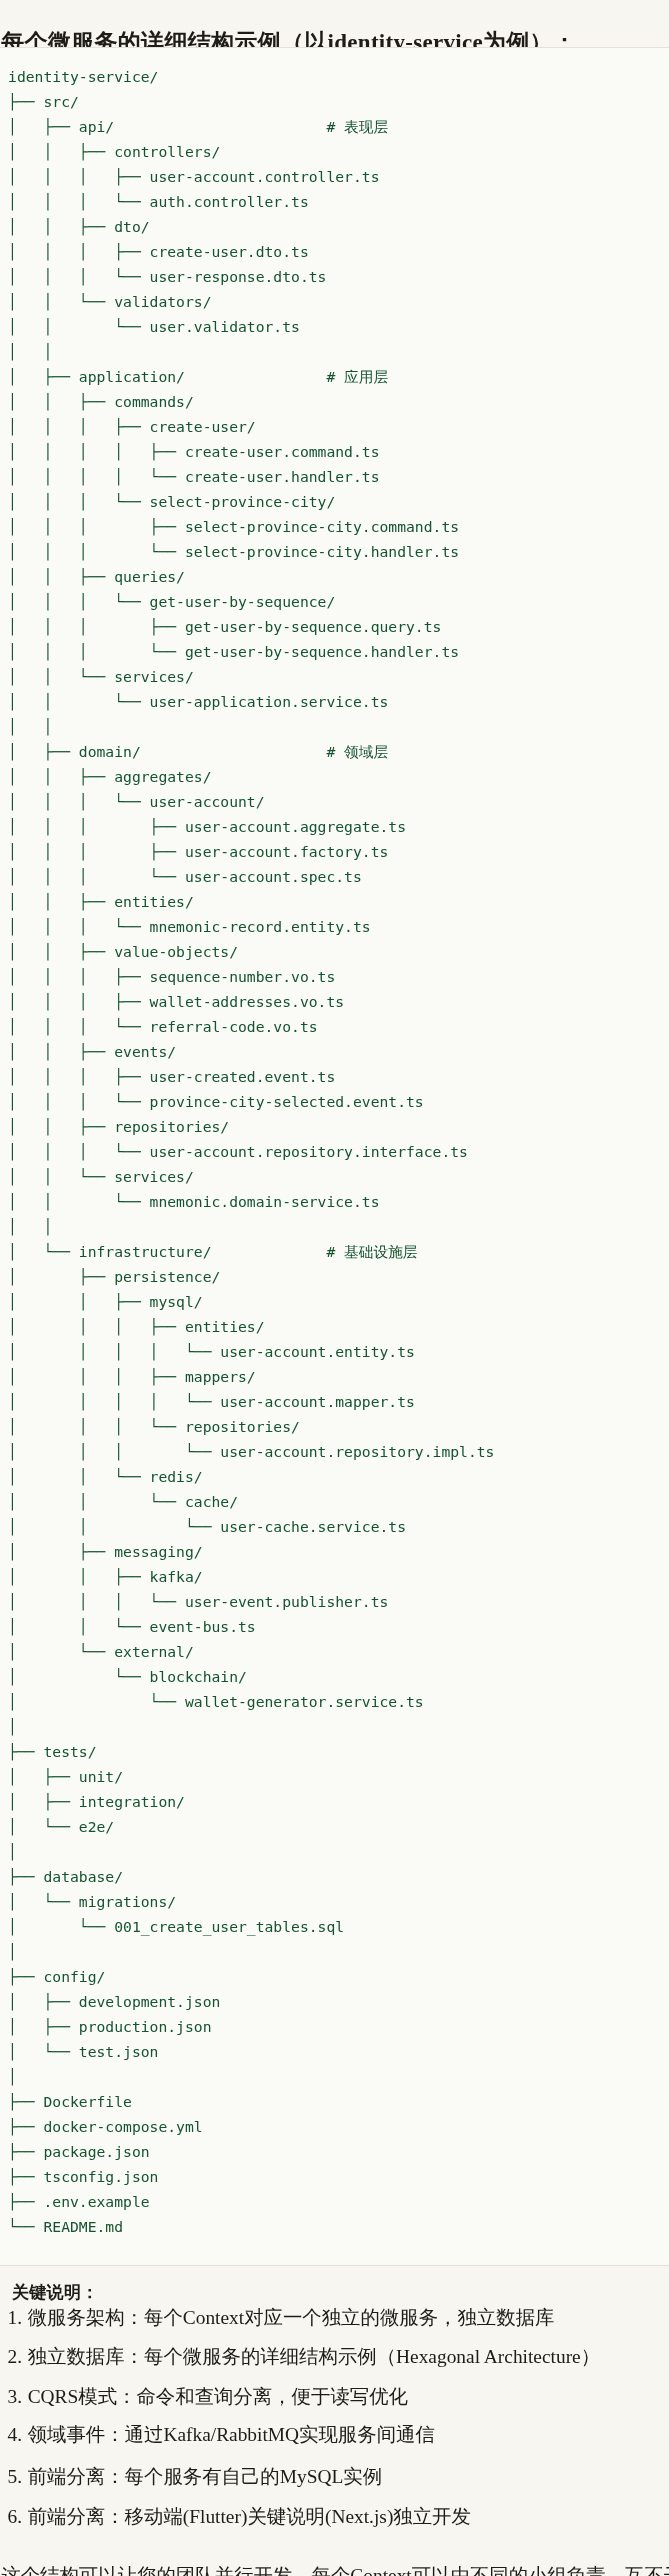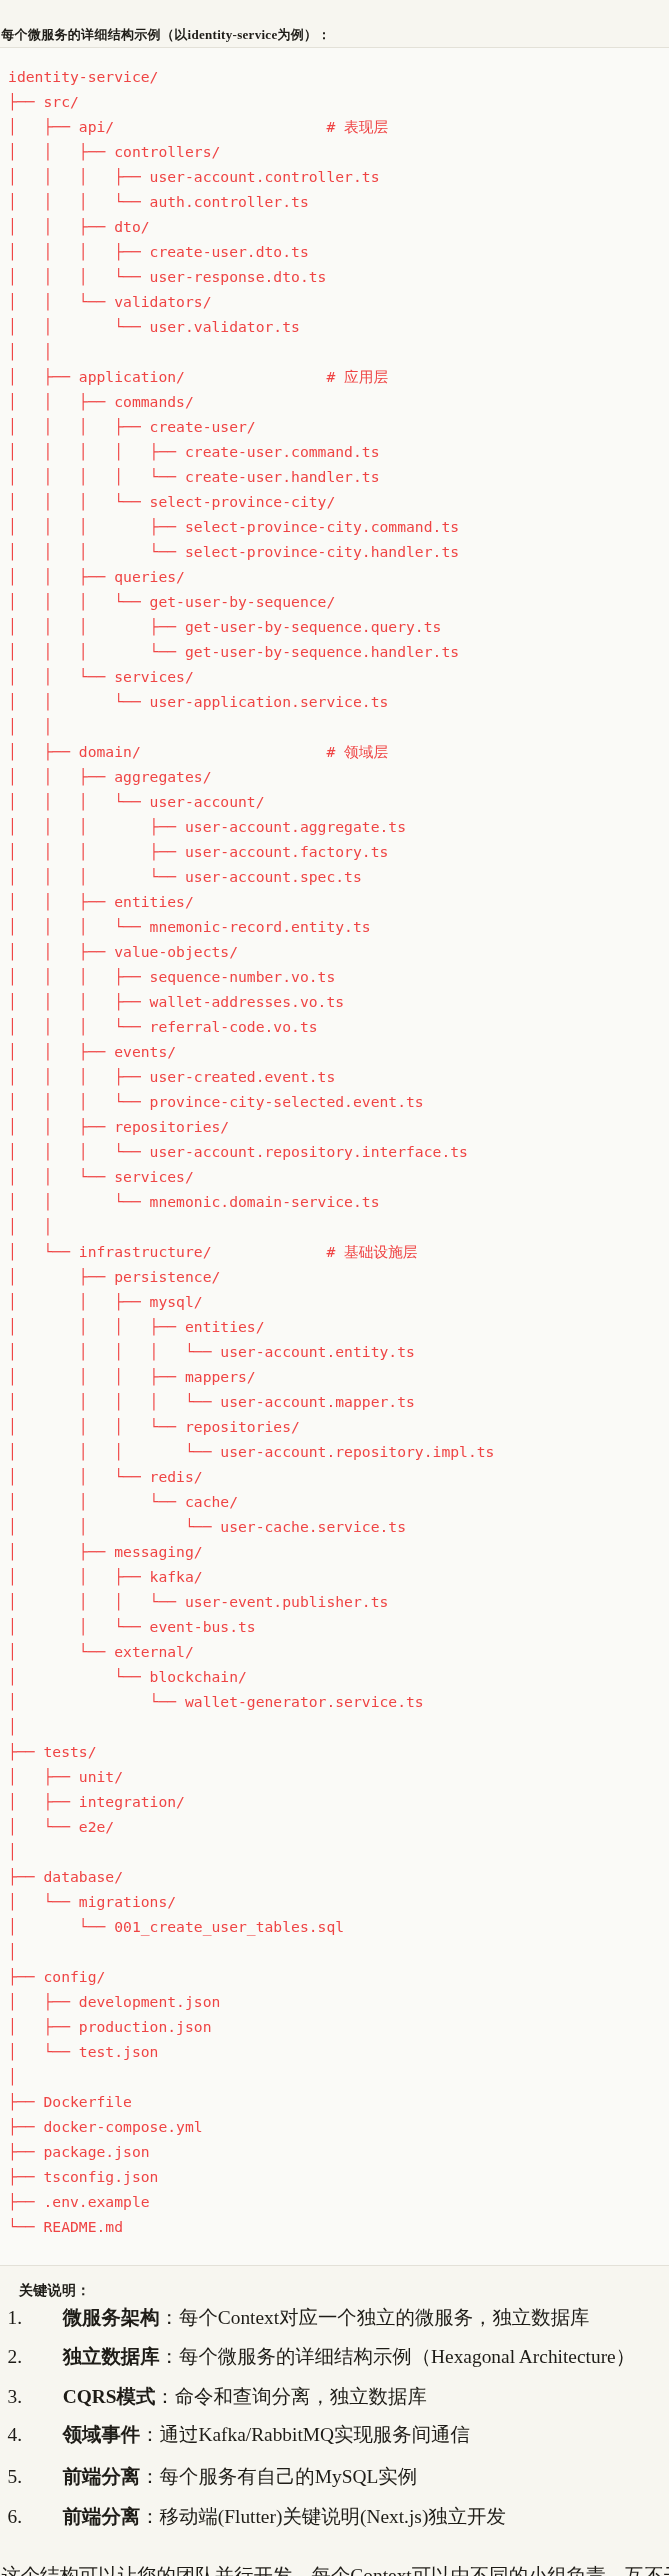--- a/index.html
+++ b/index.html
@@ -13,21 +13,21 @@
     background: #F7F6F0;
     font-family: "Liberation Serif", serif;
     color: #1E1C17;
     overflow: hidden;
   }
   .page-title {
     position: absolute;
     top: 10px;
     left: 1.3px;
     right: 3.8px;
-    font-size: 13px;
+    font-size: 23px;
     line-height: 27.5px;
     font-weight: 700;
     letter-spacing: 0.3px;
     white-space: nowrap;
   }
   .code-block {
     position: absolute;
     top: 47px;
     left: 0;
     width: 669px;
@@ -36,46 +36,45 @@
     background: #FAFAF7;
     border-top: 0.6px solid #E3E1D8;
     border-bottom: 0.6px solid #E3E1D8;
   }
   .code-block pre {
     margin: 0;
     padding: 16.3px 6.3px 16.3px 8.1px;
     font-family: "DejaVu Sans Mono", monospace;
     font-size: 14.7px;
     line-height: 25px;
-    color: #ef4444;
+    color: #14532d;
     white-space: pre;
   }
   .notes-heading {
     position: absolute;
     top: 2266px;
-    left: 19px;
-    font-size: 14px;
+    left: 12px;
+    font-size: 17px;
     line-height: 25px;
     font-weight: 700;
     letter-spacing: 0.3px;
   }
   .note-item {
     position: absolute;
     left: 7.5px;
     right: 3.8px;
     font-size: 19.4px;
     line-height: 24px;
     white-space: nowrap;
   }
   .note-item .num {
     margin-right: 5.6px;
   }
   .note-item .lbl {
-    font-weight: 700;
-    margin-left: 35px;
+    font-weight: 400;
   }
   .closing-note {
     position: absolute;
     top: 2545px;
     left: 1.3px;
     right: 1.3px;
     font-size: 19.4px;
     line-height: 24px;
     white-space: nowrap;
   }
@@ -183,21 +182,21 @@
 
 <h2 class="notes-heading">关键说明：</h2>
 
 <div class="note-item ni-1">
   <span class="num">1.</span><b class="lbl">微服务架构</b><span class="txt">：每个Context对应一个独立的微服务，独立数据库</span>
 </div>
 <div class="note-item ni-2">
   <span class="num">2.</span><b class="lbl">独立数据库</b><span class="txt">：每个微服务的详细结构示例（Hexagonal Architecture）</span>
 </div>
 <div class="note-item ni-3">
-  <span class="num">3.</span><b class="lbl">CQRS模式</b><span class="txt">：命令和查询分离，独立数据库</span>
+  <span class="num">3.</span><b class="lbl">CQRS模式</b><span class="txt">：命令和查询分离，便于读写优化</span>
 </div>
 <div class="note-item ni-4">
   <span class="num">4.</span><b class="lbl">领域事件</b><span class="txt">：通过Kafka/RabbitMQ实现服务间通信</span>
 </div>
 <div class="note-item ni-5">
   <span class="num">5.</span><b class="lbl">前端分离</b><span class="txt">：每个服务有自己的MySQL实例</span>
 </div>
 <div class="note-item ni-6">
   <span class="num">6.</span><b class="lbl">前端分离</b><span class="txt">：移动端(Flutter)关键说明(Next.js)独立开发</span>
 </div>

